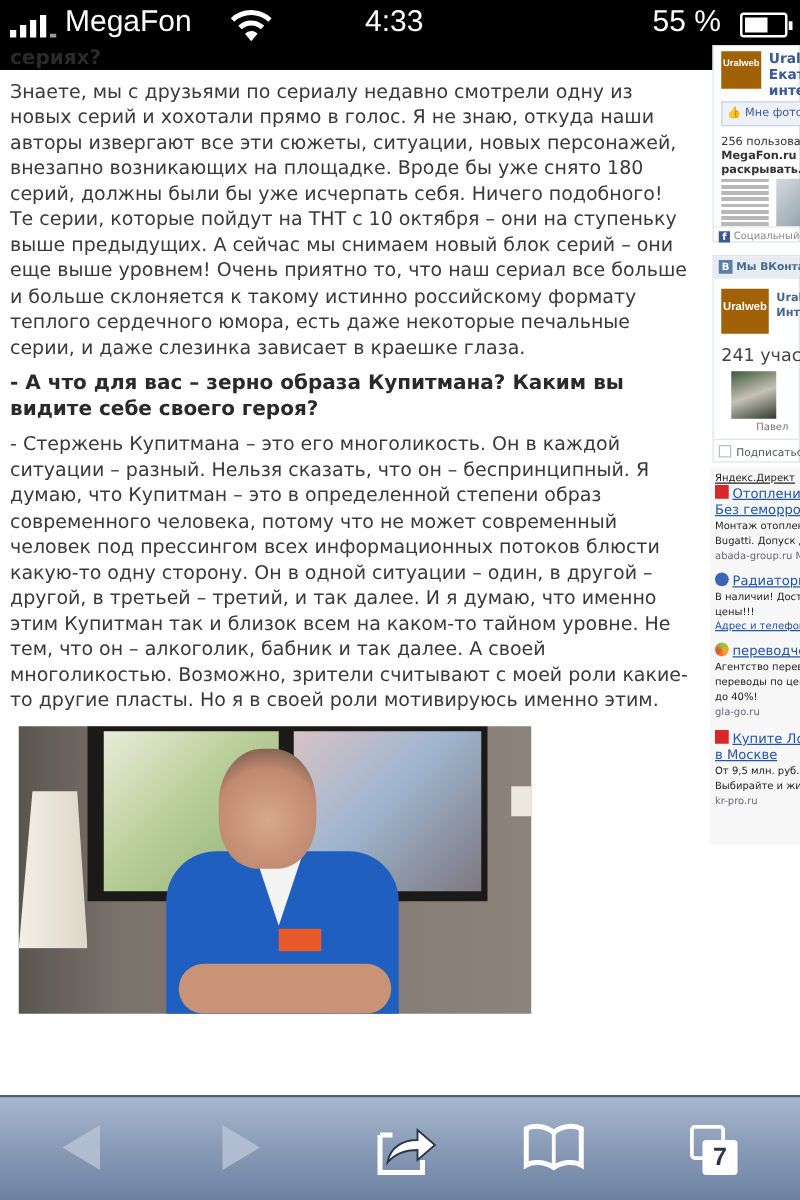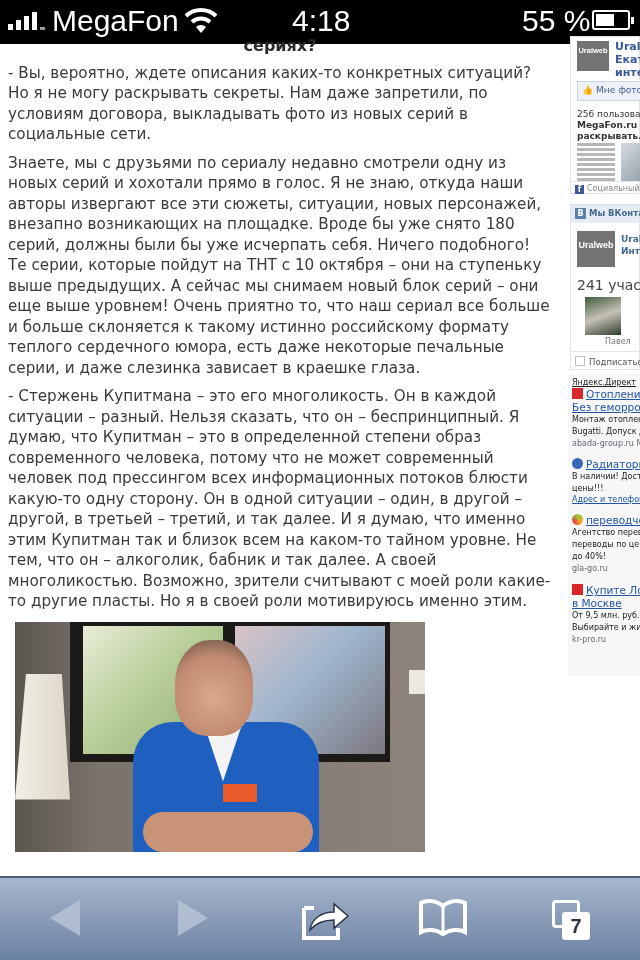--- a/index.html
+++ b/index.html
@@ -1,52 +1,52 @@
 <!DOCTYPE html>
 <html><head>
 <meta charset="utf-8">
 <style>
   * { box-sizing: border-box; margin: 0; padding: 0; }
   html, body { width: 640px; height: 960px; overflow: hidden; background: #fff; }
   body { position: relative; font-family: "DejaVu Sans", sans-serif; color: #333; }
 
   
-  .statusbar { position: absolute; left: 0; top: 0; width: 640px; height: 44px; background: #000; color: #fff; font-family: "Liberation Sans", sans-serif; font-size: 30px; }
+  .statusbar { position: absolute; left: 0; top: 0; width: 640px; height: 56px; background: #000; color: #fff; font-family: "Liberation Sans", sans-serif; font-size: 24px; }
   .sb-signal { position: absolute; left: 8px; top: 12px; display: flex; align-items: flex-end; gap: 3px; height: 18px; }
   .sb-signal span { display: block; width: 5px; background: #fff; }
   .sb-carrier { position: absolute; left: 52px; top: 4px; }
   .sb-wifi { position: absolute; left: 184px; top: 6px; width: 34px; height: 28px; }
   .sb-time { position: absolute; left: 292px; top: 4px; }
   .sb-battery-pct { position: absolute; left: 522px; top: 4px; }
   .sb-battery { position: absolute; left: 592px; top: 10px; width: 38px; height: 20px; border: 2px solid #fff; border-radius: 3px; }
   .sb-battery::after { content: ""; position: absolute; right: -6px; top: 5px; width: 3px; height: 7px; background: #fff; }
   .sb-battery .fill { position: absolute; left: 2px; top: 2px; width: 18px; height: 12px; background: #fff; }
 
   
   .article { position: absolute; left: 0; top: 36px; width: 560px; padding: 0 8px; font-family: "DejaVu Sans", sans-serif; font-size: 15.2px; line-height: 20.5px; color: #3a3a3a; }
   .article p { margin-bottom: 8px; }
-  .article .q { font-weight: bold; color: #2a2a2a; font-size: 16px; text-align: center; }
+  .article .q { font-weight: bold; color: #2a2a2a; font-size: 16px; }
   .article .q1 { margin-bottom: 6px; }
   .photo { position: relative; width: 410px; height: 230px; margin-top: 10px; margin-left: 7px; overflow: hidden;
     background: linear-gradient(90deg, #5b5550 0%, #7a736c 20%, #8c847b 100%); }
   .photo .lamp { position: absolute; left: 0; top: 52px; width: 55px; height: 126px; background: linear-gradient(90deg,#f3efe5,#ddd7c9); clip-path: polygon(20% 0,85% 0,100% 100%,0 100%); }
   .photo .frame { position: absolute; left: 55px; top: 0; width: 320px; height: 140px; background: #1c1a18; }
   .photo .art1 { position: absolute; left: 68px; top: 4px; width: 140px; height: 128px; background: linear-gradient(135deg,#e9ecd9 0%, #b9cf99 45%, #8fae78 100%); }
   .photo .art2 { position: absolute; left: 220px; top: 4px; width: 150px; height: 128px; background: linear-gradient(135deg,#d8c3c6 0%, #9fb6cf 45%, #7d7880 100%); }
   .photo .switch { position: absolute; left: 394px; top: 48px; width: 24px; height: 24px; background: #ece8e0; }
   .photo .head { position: absolute; left: 160px; top: 18px; width: 78px; height: 96px; border-radius: 45% 45% 40% 40%; background: radial-gradient(circle at 50% 60%, #d9a88c 0%, #c08a70 60%, #5a4a40 100%); }
   .photo .shirt { position: absolute; left: 118px; top: 100px; width: 186px; height: 140px; background: #1f5fc0; border-radius: 40px 40px 0 0; }
   .photo .collar { position: absolute; left: 188px; top: 100px; width: 40px; height: 60px; background: #f3f3f3; clip-path: polygon(0 0,100% 0,50% 100%); }
   .photo .arms { position: absolute; left: 128px; top: 190px; width: 170px; height: 40px; background: #c99378; border-radius: 20px; }
   .photo .badge { position: absolute; left: 208px; top: 162px; width: 34px; height: 18px; background: #e85a2a; }
 
   
   .sidebar { position: absolute; left: 568px; top: 36px; width: 72px; height: 640px; font-family: "DejaVu Sans", sans-serif; overflow: hidden; }
   .w-fb { position: absolute; left: 2px; top: 0; width: 70px; height: 158px; border: 1px solid #dfe3ea; background: #fff; }
-  .logo-sq { position: absolute; background: #737373; color: #fff; font-family: "Liberation Sans", sans-serif; font-weight: bold; text-align: center; }
+  .logo-sq { position: absolute; background: #a16207; color: #fff; font-family: "Liberation Sans", sans-serif; font-weight: bold; text-align: center; }
   .fb-logo { left: 6px; top: 4px; width: 32px; height: 30px; font-size: 7.5px; padding-top: 5px; }
   .fb-title { position: absolute; left: 44px; top: 3px; font-size: 11px; line-height: 13px; font-weight: bold; color: #3b5998; white-space: nowrap; }
   .fb-like { position: absolute; left: 6px; top: 44px; width: 80px; height: 20px; border: 1px solid #cad4e7; background: #eef1f7; font-size: 9px; color: #3b5998; padding: 3px 4px; white-space: nowrap; }
   .fb-count { position: absolute; left: 6px; top: 72px; font-size: 9px; line-height: 11px; color: #333; white-space: nowrap; }
   .fb-count b { color: #333; }
   .fb-thumbs { position: absolute; left: 6px; top: 106px; display: flex; gap: 6px; }
   .fb-thumb1 { width: 38px; height: 38px; background: repeating-linear-gradient(0deg,#999 0 3px,#fff 3px 5px); opacity: .7; }
   .fb-thumb2 { width: 30px; height: 38px; background: linear-gradient(135deg,#d6dadf,#8a9aa6); }
   .fb-foot { position: absolute; left: 0; top: 144px; width: 100%; height: 14px; border-top: 1px solid #e3e6ec; font-size: 8px; color: #888; padding: 2px 4px; white-space: nowrap; }
   .fb-f { display: inline-block; width: 9px; height: 9px; background: #3b5998; color: #fff; font-size: 8px; font-weight: bold; text-align: center; line-height: 10px; margin-right: 3px; vertical-align: -1px; }
@@ -94,31 +94,31 @@
       <span style="height:14px"></span>
       <span style="height:18px"></span>
       <span style="height:3px;opacity:.6"></span>
   </div>
   <div class="sb-carrier">MegaFon</div>
   <svg class="sb-wifi" viewBox="0 0 34 28">
     <path d="M2 10 A22 22 0 0 1 32 10" stroke="#fff" stroke-width="4" fill="none"></path>
     <path d="M8 16 A13 13 0 0 1 26 16" stroke="#fff" stroke-width="4" fill="none"></path>
     <path d="M17 27 L12 21 A7 7 0 0 1 22 21 Z" fill="#fff"></path>
   </svg>
-  <div class="sb-time">4:18</div>
+  <div class="sb-time">4:33</div>
   <div class="sb-battery-pct">55 %</div>
   <div class="sb-battery">
       <div class="fill"></div>
     </div>
 </div>
 
 <div class="article">
   <p class="q q1">сериях?</p>
-  <p>- Вы, вероятно, ждете описания каких-то конкретных ситуаций? Но я не могу раскрывать секреты. Нам даже запретили, по условиям договора, выкладывать фото из новых серий в социальные сети.</p>
   <p>Знаете, мы с друзьями по сериалу недавно смотрели одну из новых серий и хохотали прямо в голос.  Я не знаю, откуда наши авторы извергают все эти сюжеты, ситуации, новых персонажей, внезапно возникающих на площадке. Вроде бы уже снято 180 серий, должны были бы уже исчерпать себя. Ничего подобного! Те серии, которые пойдут на ТНТ с 10 октября – они на ступеньку выше предыдущих. А сейчас мы снимаем новый блок серий – они еще выше уровнем! Очень приятно то, что наш сериал все больше и больше склоняется к такому истинно российскому формату теплого сердечного юмора, есть даже некоторые печальные серии, и даже слезинка зависает в краешке глаза.</p>
+  <p class="q">- А что для вас – зерно образа Купитмана? Каким вы видите себе своего героя?</p>
   <p>- Стержень Купитмана – это его многоликость. Он в каждой ситуации – разный. Нельзя сказать, что он – беспринципный. Я думаю, что Купитман – это в определенной степени образ современного человека, потому что не может современный человек под прессингом всех информационных потоков блюсти какую-то одну сторону. Он в одной ситуации – один, в другой – другой, в третьей – третий, и так далее. И я думаю, что именно этим Купитман так и близок всем на каком-то тайном уровне. Не тем, что он – алкоголик, бабник и так далее. А своей многоликостью. Возможно, зрители считывают с моей роли какие-то другие пласты. Но я в своей роли мотивируюсь именно этим.</p>
   <div class="photo" title="Actor in blue shirt with crossed arms in front of pop-art portraits">
     <div class="lamp"></div>
     <div class="frame"></div>
     <div class="art1"></div>
     <div class="art2"></div>
     <div class="switch"></div>
     <div class="shirt"></div>
     <div class="collar"></div>
     <div class="head"></div>

